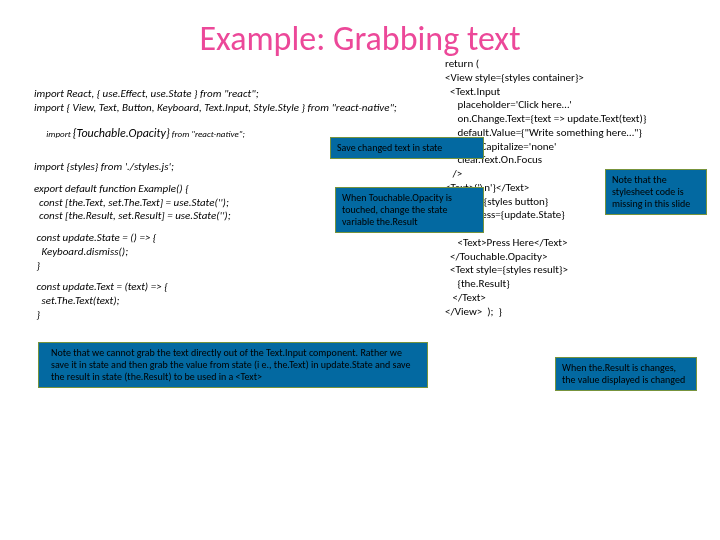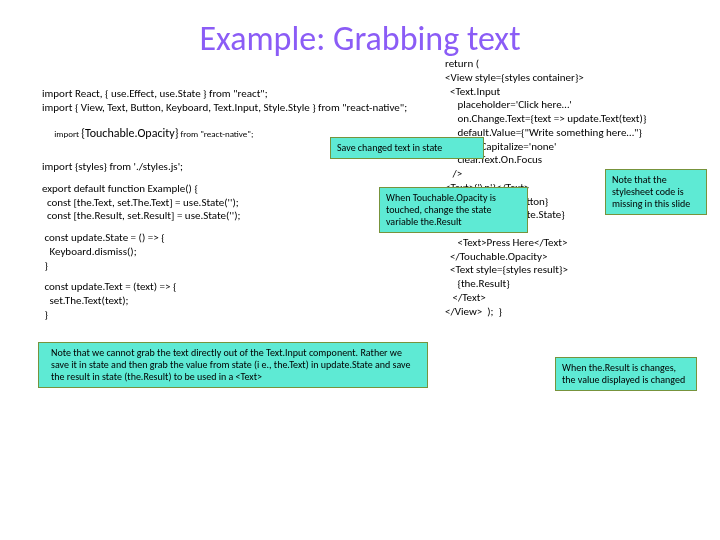--- a/index.html
+++ b/index.html
@@ -10,34 +10,35 @@
     background: #fff;
     font-family: Calibri, Arial, sans-serif;
     position: relative;
     overflow: hidden;
   }
   .title {
     text-align: center;
     font-size: 34px;
     font-weight: 400;
     margin: 18px 0 28px 0;
-    color: #8b5cf6;
+    color: #ec4899;
   }
   .content {
     position: relative;
     padding: 0 28px;
     font-size: 9px;
     line-height: 1.25;
     color: #000;
   }
   .left-col {
     position: absolute;
-    left: 42px;
+    left: 34px;
     top: 0;
     width: 350px;
+    font-style: italic;
   }
   .right-col {
     position: absolute;
     left: 445px;
     top: -30px;
     width: 235px;
   }
   .code-line {
     white-space: pre;
     font-family: Calibri, Arial, sans-serif;
@@ -46,37 +47,36 @@
   }
   .import-touch {
     font-size: 9px;
   }
   .import-touch .big {
     font-size: 12px;
     font-weight: 400;
     text-align: right;
   }
   .callout {
-    background: #5eead4;
+    background: #0369a1;
     border: 1.5px solid #77933c;
     padding: 4px 6px;
     font-size: 10px;
     line-height: 1.2;
     position: absolute;
   }
   .callout-save {
     left: 330px;
     top: 50px;
     width: 140px;
   }
   .callout-touch {
     left: 335px;
     top: 100px;
     width: 135px;
-    margin-left: 44px;
   }
   .callout-bottom {
     left: 38px;
     top: 255px;
     width: 370px;
     padding-left: 12px;
   }
   .callout-style {
     left: 605px;
     top: 82px;

